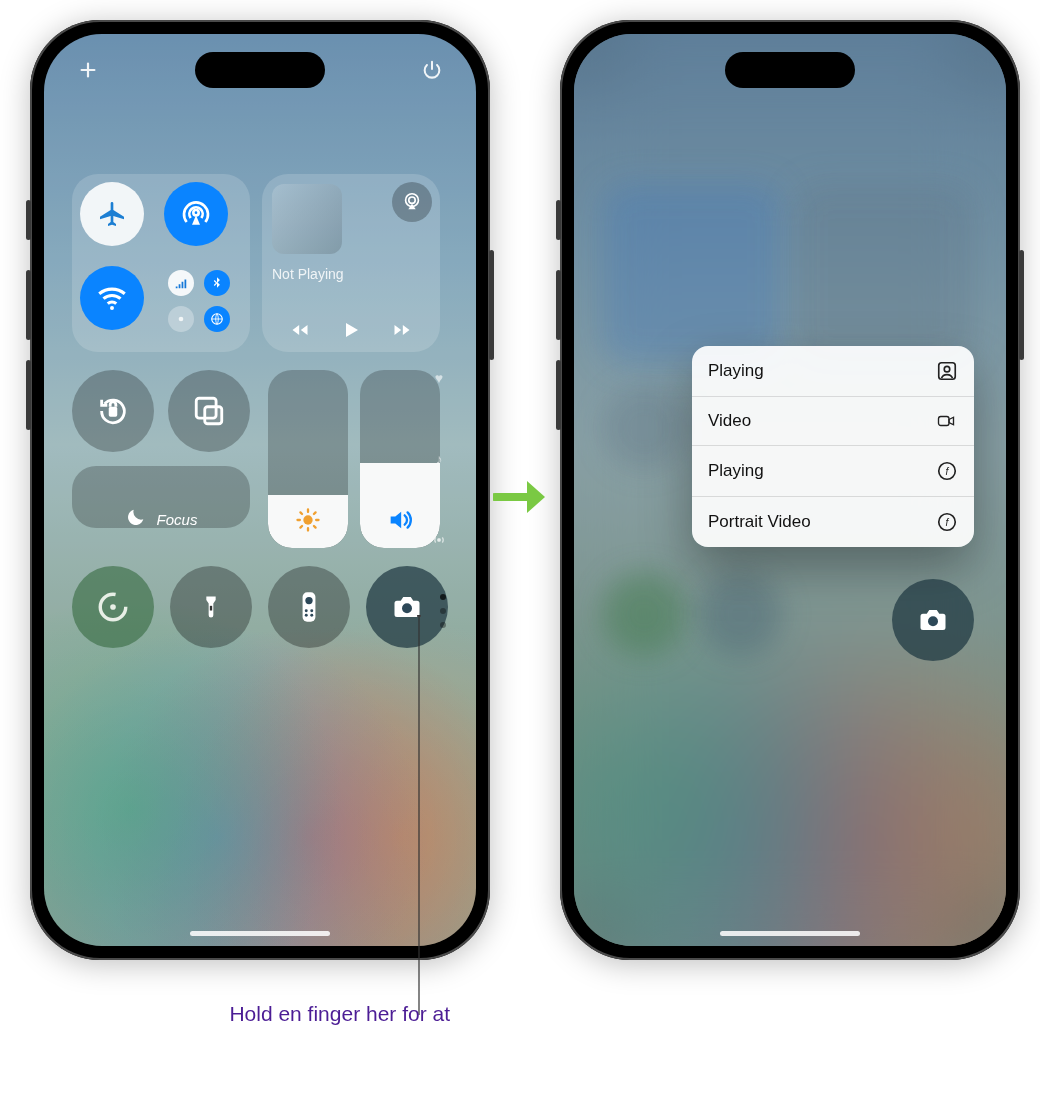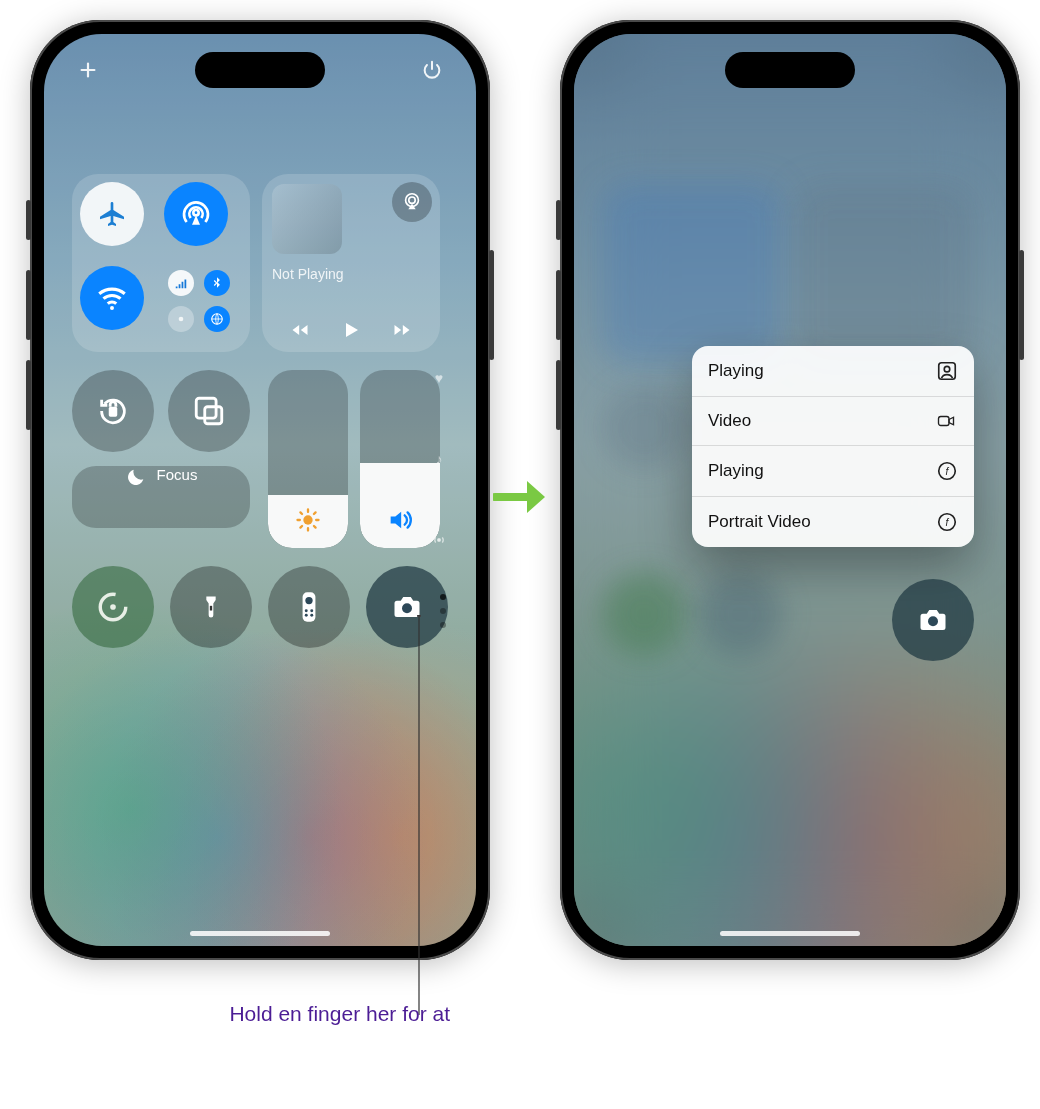--- a/index.html
+++ b/index.html
@@ -107,21 +107,21 @@
     position:absolute; left:10px; top:10px; width:70px; height:70px;
     border-radius:12px;
     background: linear-gradient(135deg, rgba(255,255,255,.18), rgba(0,0,0,.15));
   }
   .airplay { position:absolute; right:8px; top:8px; width:40px; height:40px; border-radius:50%; background:rgba(0,0,0,.25); color:#fff; display:flex; align-items:center; justify-content:center; }
   .np-text { position:absolute; left:10px; top:92px; color: rgba(255,255,255,.85); font-size:14px; font-weight:500; }
   .transport { position:absolute; left:10px; bottom:10px; right:10px; display:flex; gap:26px; justify-content:center; align-items:center; color:#fff; }
 
   .pill-btn {
     position:absolute; border-radius:24px; background: rgba(0,0,0,.22);
-    display:flex; align-items:flex-start; justify-content:center; color:#fff;
+    display:flex; align-items:flex-end; justify-content:center; color:#fff;font-style:italic;
   }
   .rotlock { left:0; top:196px; width:82px; height:82px; border-radius:50%; background:rgba(0,0,0,.25); display:flex;align-items:center;justify-content:center;color:#fff; position:absolute;}
   .mirror  { left:96px; top:196px; width:82px; height:82px; border-radius:50%; background:rgba(0,0,0,.25); display:flex;align-items:center;justify-content:center;color:#fff; position:absolute;}
   .focus   { left:0; top:292px; width:178px; height:62px; }
   .focus .moon { margin-right:10px; }
   .focus span { font-size:15px; }
 
   .slider {
     position:absolute; top:196px; width:80px; height:178px;
     border-radius:24px; background: rgba(0,0,0,.22);

